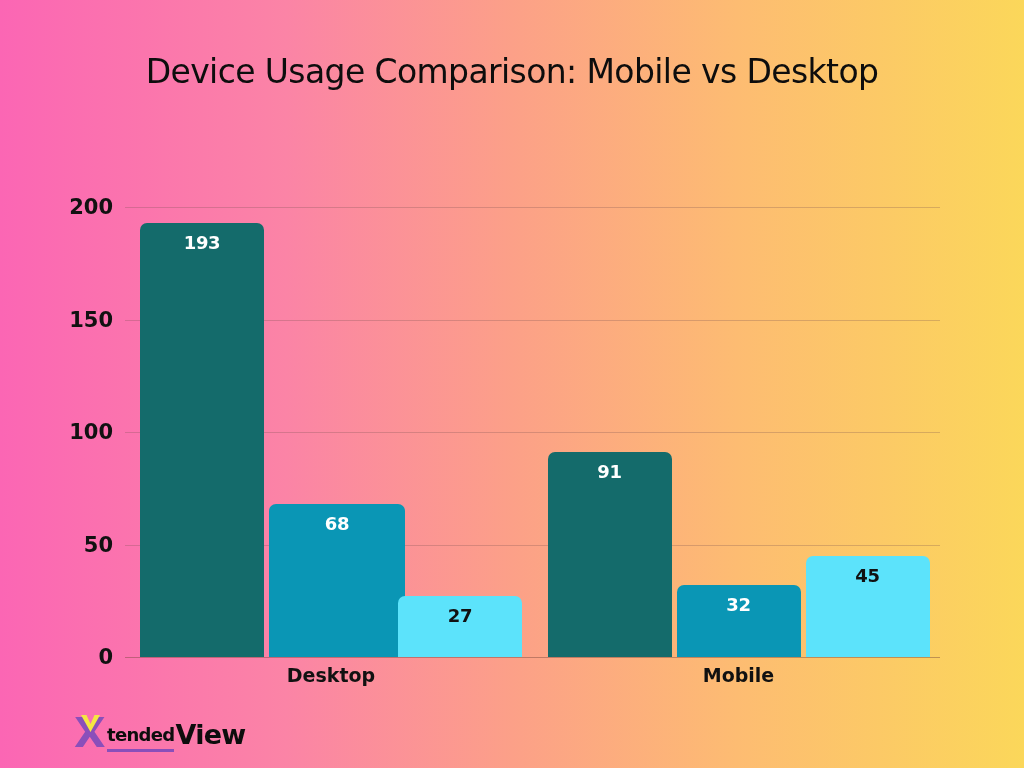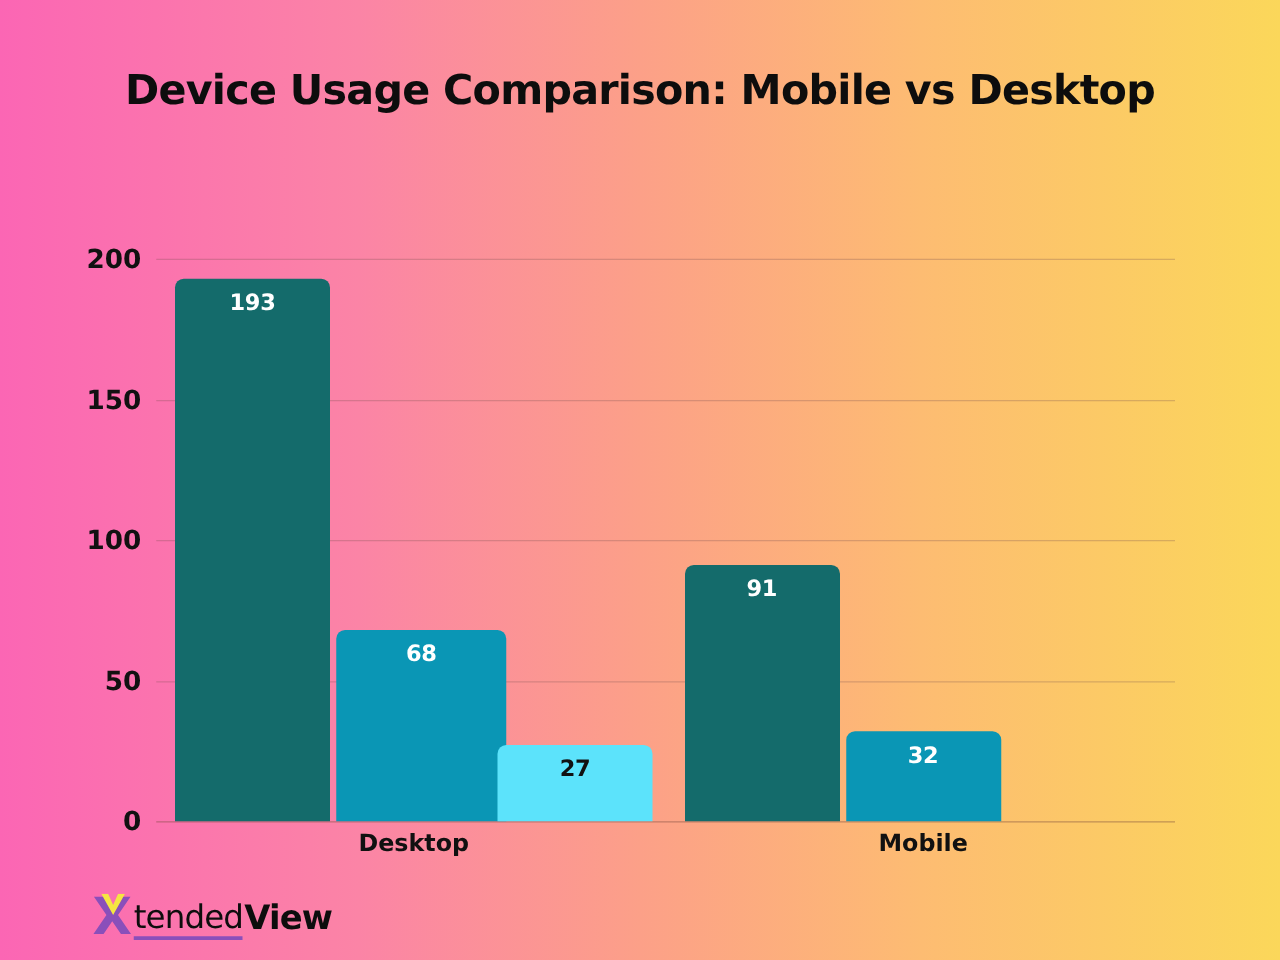--- a/index.html
+++ b/index.html
@@ -23,21 +23,21 @@
   }
 
   
   #chart-title {
     position: absolute;
     left: 0;
     right: 0;
     top: 52px;
     text-align: center;
     font-size: 33px;
-    font-weight: 700;
+    font-weight: 400;
     letter-spacing: -0.6px;
     color: #0d0d0d;
     white-space: nowrap;
   }
 
   
   #legend {
     position: absolute;
     left: 0;
     right: 0;
@@ -165,23 +165,23 @@
     top: 1px;
     width: 19px;
     height: 17px;
   }
   .logo-tended-wrap {
     position: relative;
     margin-left: -2px;
     padding-bottom: 3px;
   }
   .logo-tended {
-    font-size: 26px;
+    font-size: 18px;
     line-height: 29px;
-    font-weight: 400;
+    font-weight: 700;
     color: #0d0d0d;
     letter-spacing: -0.7px;
     display: block;
   }
   .logo-underline {
     position: absolute;
     left: 0;
     right: 0;
     bottom: 0;
     height: 3px;
@@ -226,20 +226,23 @@
         <span class="bar-value light">68</span>
       </div>
       <div class="bar" style="left: 273px; width: 124px; height: 60.75px; background: rgb(92, 227, 251);">
         <span class="bar-value dark">27</span>
       </div>
       <div class="bar" style="left: 422.5px; width: 124px; height: 204.75px; background: rgb(20, 107, 107);">
         <span class="bar-value light">91</span>
       </div>
       <div class="bar" style="left: 551.5px; width: 124px; height: 72px; background: rgb(10, 150, 181);">
         <span class="bar-value light">32</span>
+      </div>
+      <div class="bar" style="left: 680.5px; width: 124px; height: 101.25px; background: rgb(92, 227, 251);">
+        <span class="bar-value dark">45</span>
       </div>
     </div>
 
   <div id="logo">
     <span class="logo-x-wrap">
       <span class="logo-x">X</span>
       <svg class="logo-chev" viewBox="0 0 19 17">
         <polygon points="0,0 5.5,0 9.5,9 13.5,0 19,0 9.5,17" fill="#f5e642"></polygon>
       </svg>
     </span>

